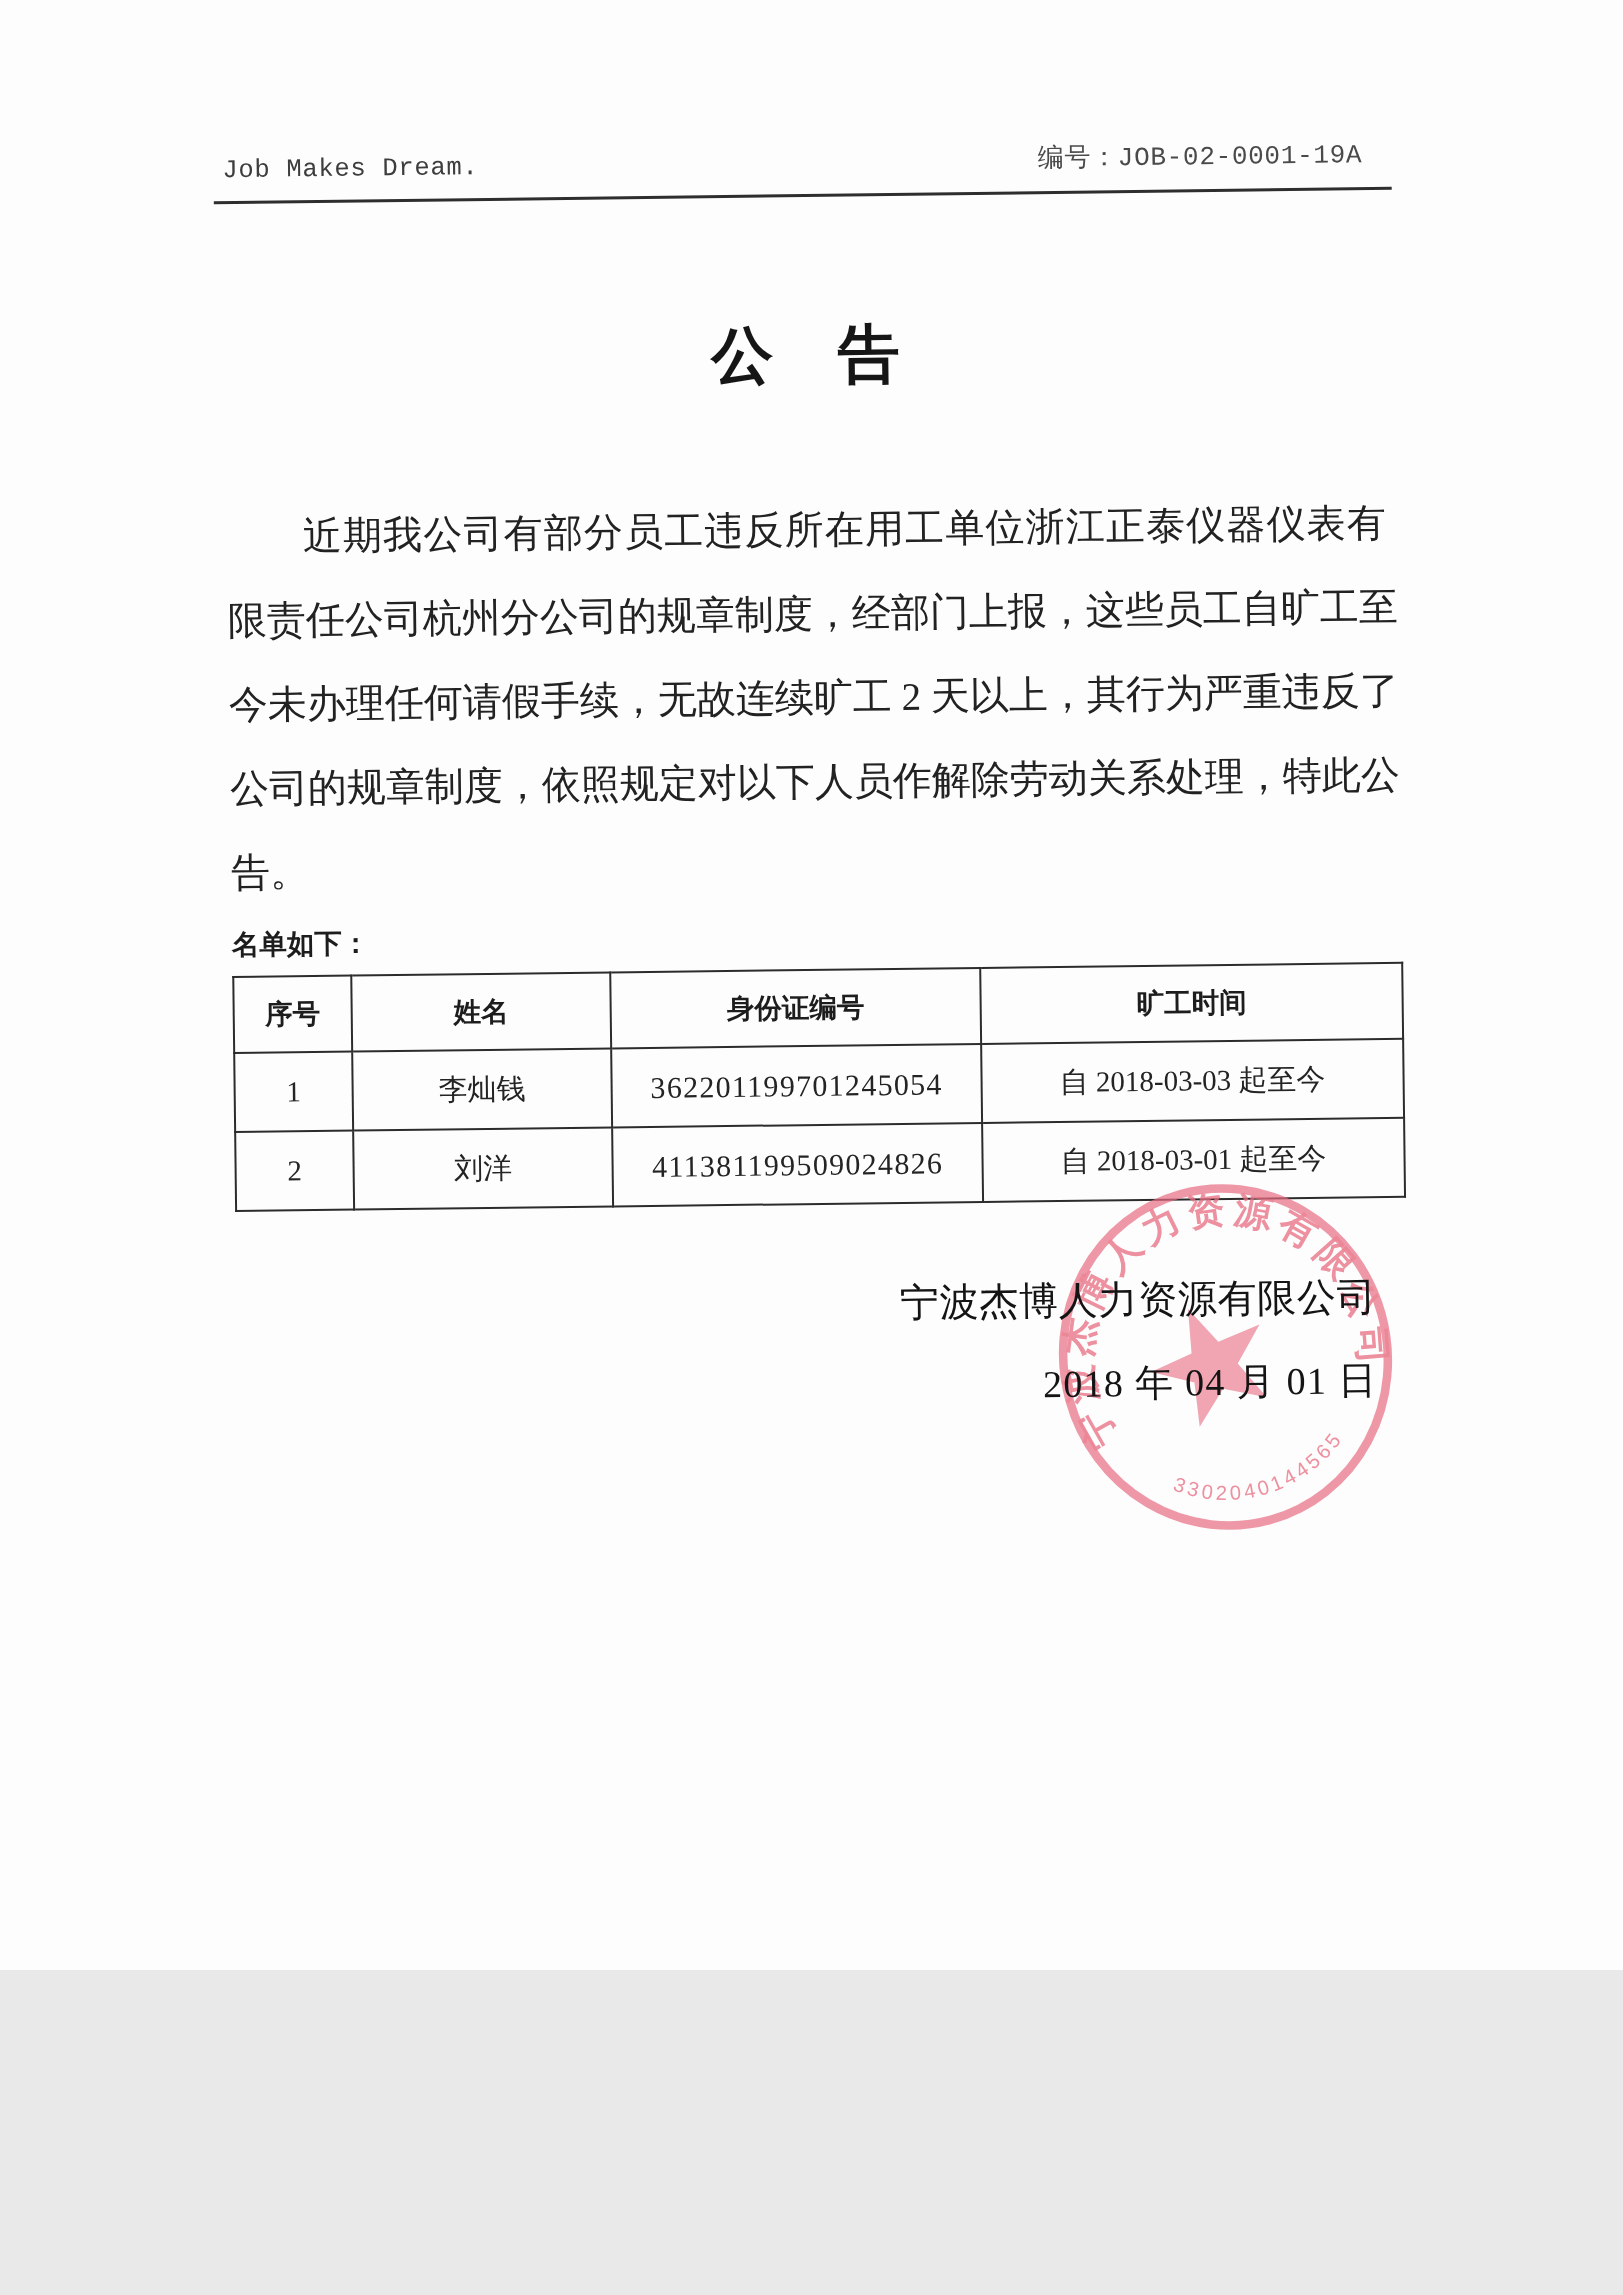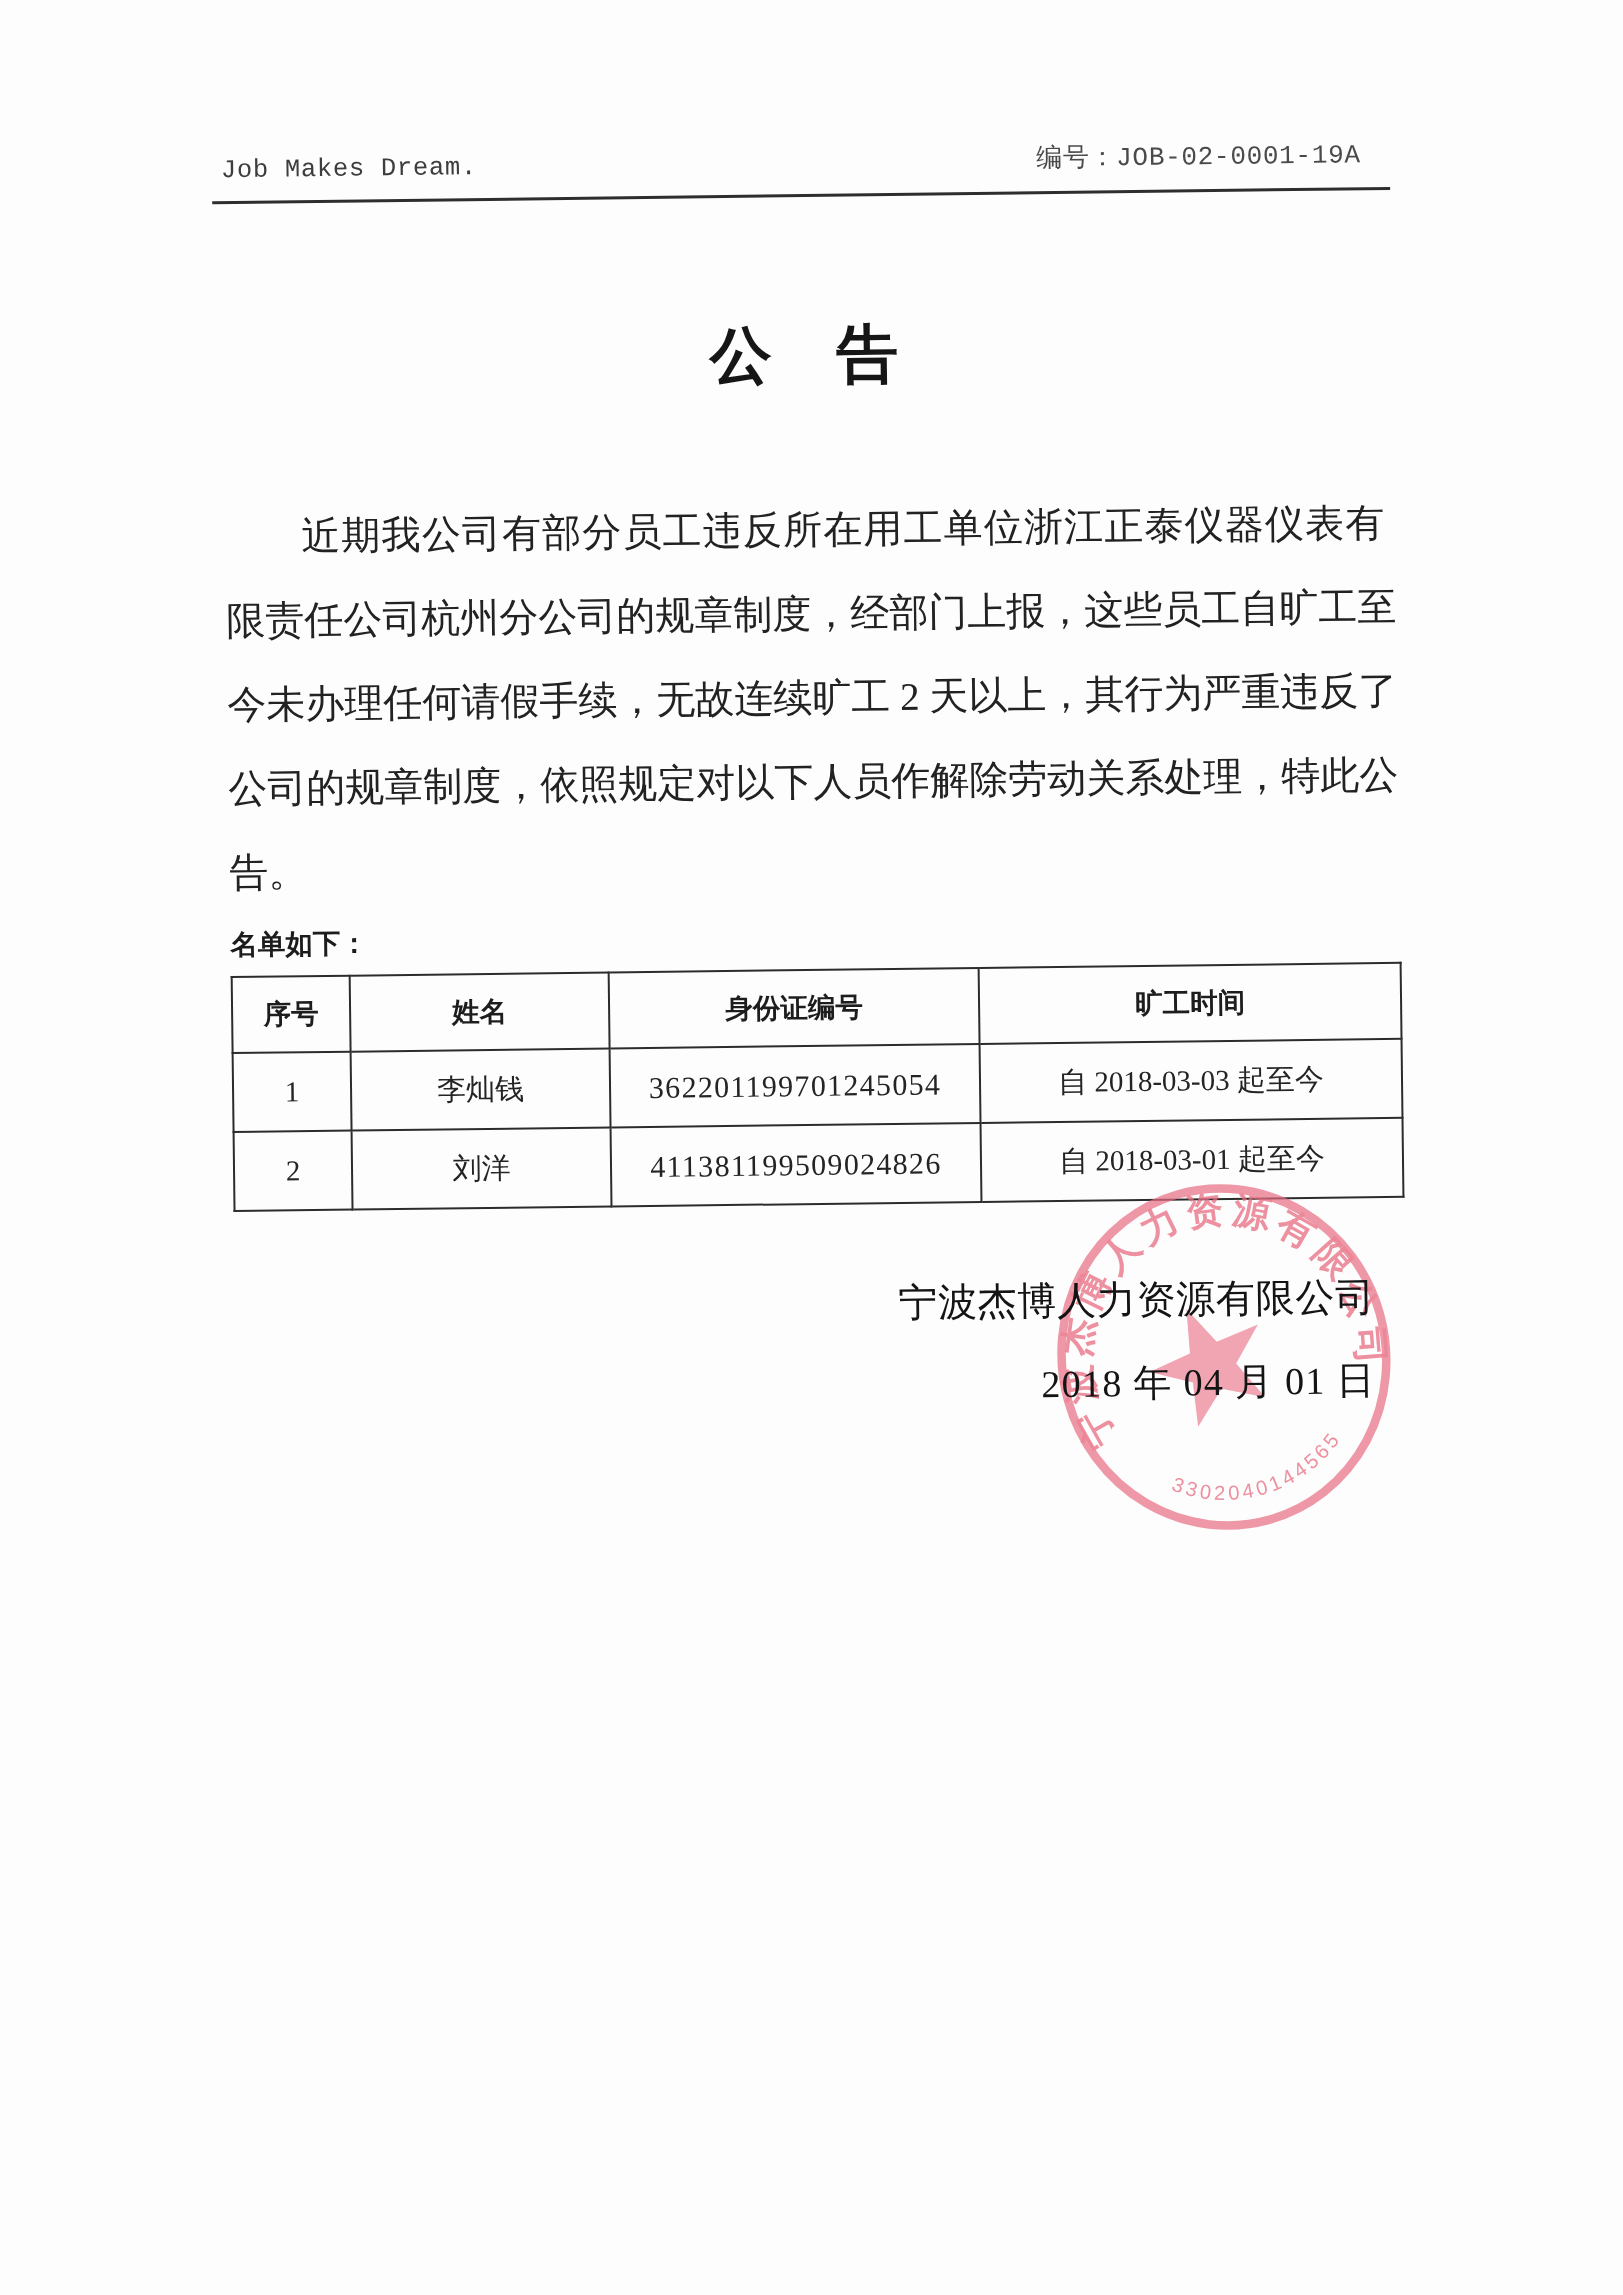--- a/index.html
+++ b/index.html
@@ -1,17 +1,17 @@
 <!DOCTYPE html>
 <html style="font-size:10.5px"><head>
 <meta charset="utf-8">
 <style>
   html,body{margin:0;padding:0;background:#e9e9e9;}
   .page{
-    position:relative;width:1623px;height:2295px;background:#fdfdfd;
+    position:relative;width:1623px;height:1970px;background:#fdfdfd;
     overflow:hidden;font-family:"Liberation Serif","DejaVu Serif",serif;color:#1f1f1f;
   }
   .sheet{position:absolute;inset:0;transform:rotate(-0.7deg);transform-origin:50% 40%;}
 
   
   .hdr{position:absolute;left:230px;top:143px;width:1140px;display:flex;
        justify-content:space-between;align-items:flex-end;}
   .hdr .slogan{
     font-family:"Liberation Mono","DejaVu Sans Mono",monospace;
     font-size:25.5px;color:#3d3d3d;letter-spacing:0.7px;}

